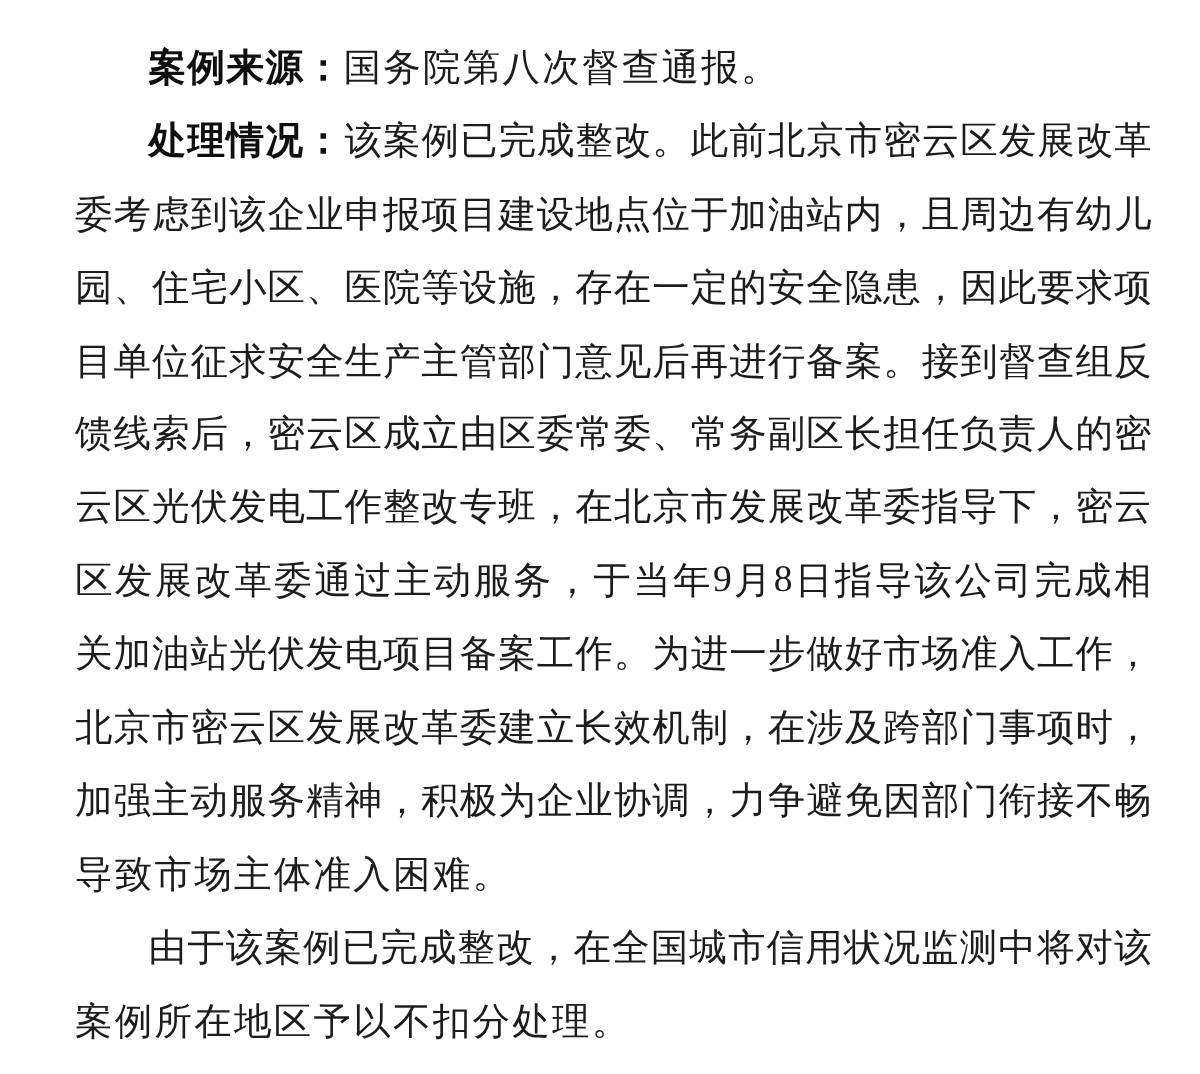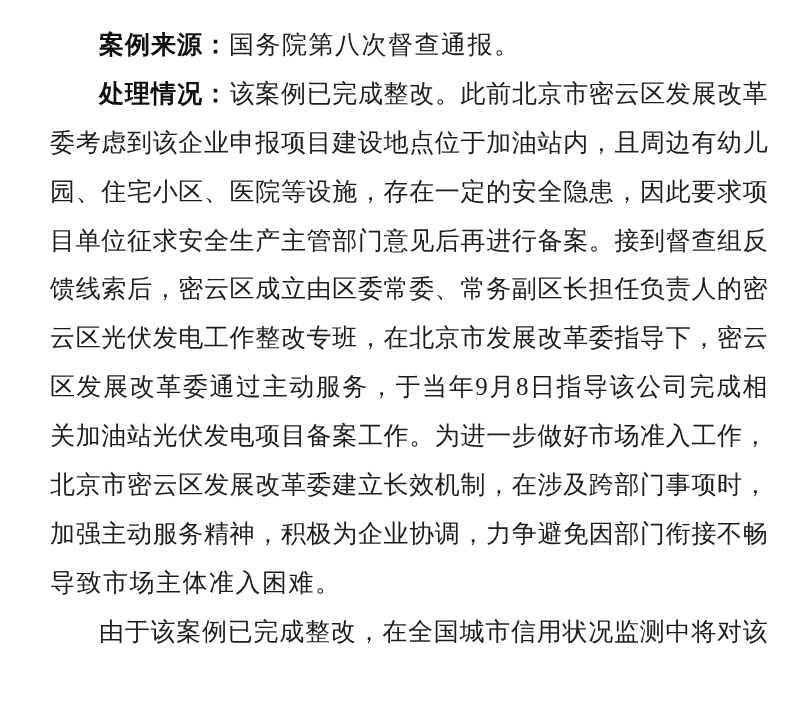--- a/index.html
+++ b/index.html
@@ -372,13 +372,16 @@
       <span class="ch">用</span>
       <span class="ch">状</span>
       <span class="ch">况</span>
       <span class="ch">监</span>
       <span class="ch">测</span>
       <span class="ch">中</span>
       <span class="ch">将</span>
       <span class="ch">对</span>
       <span class="ch">该</span>
     </div>
+    <div class="line">
+      <span class="run">案例所在地区予以不扣分处理。</span>
+    </div>
   </div>
 
 </body></html>

